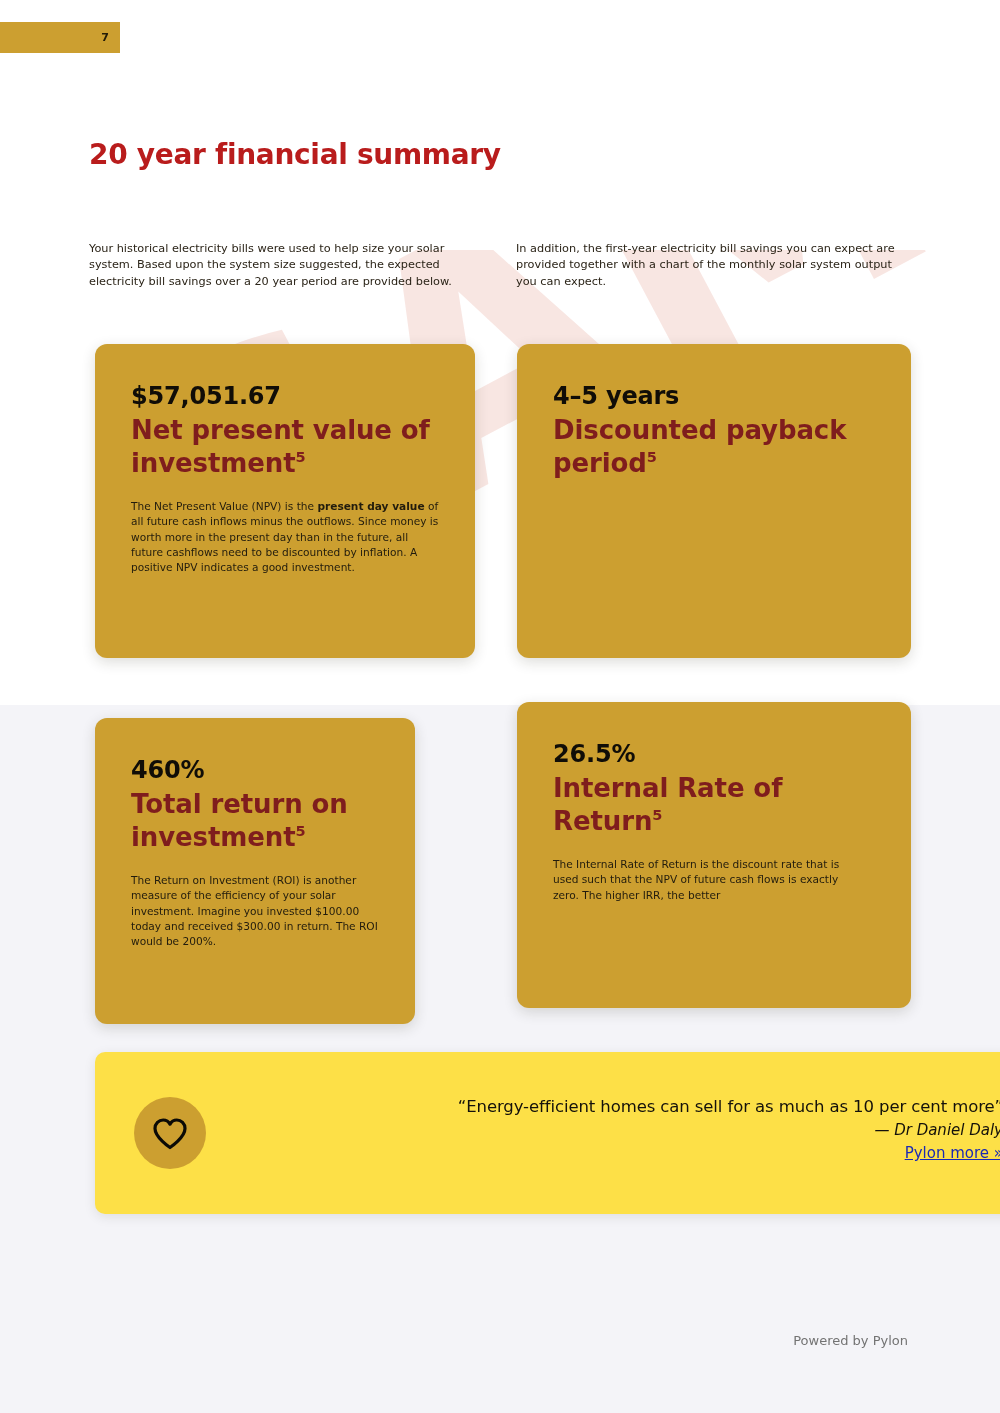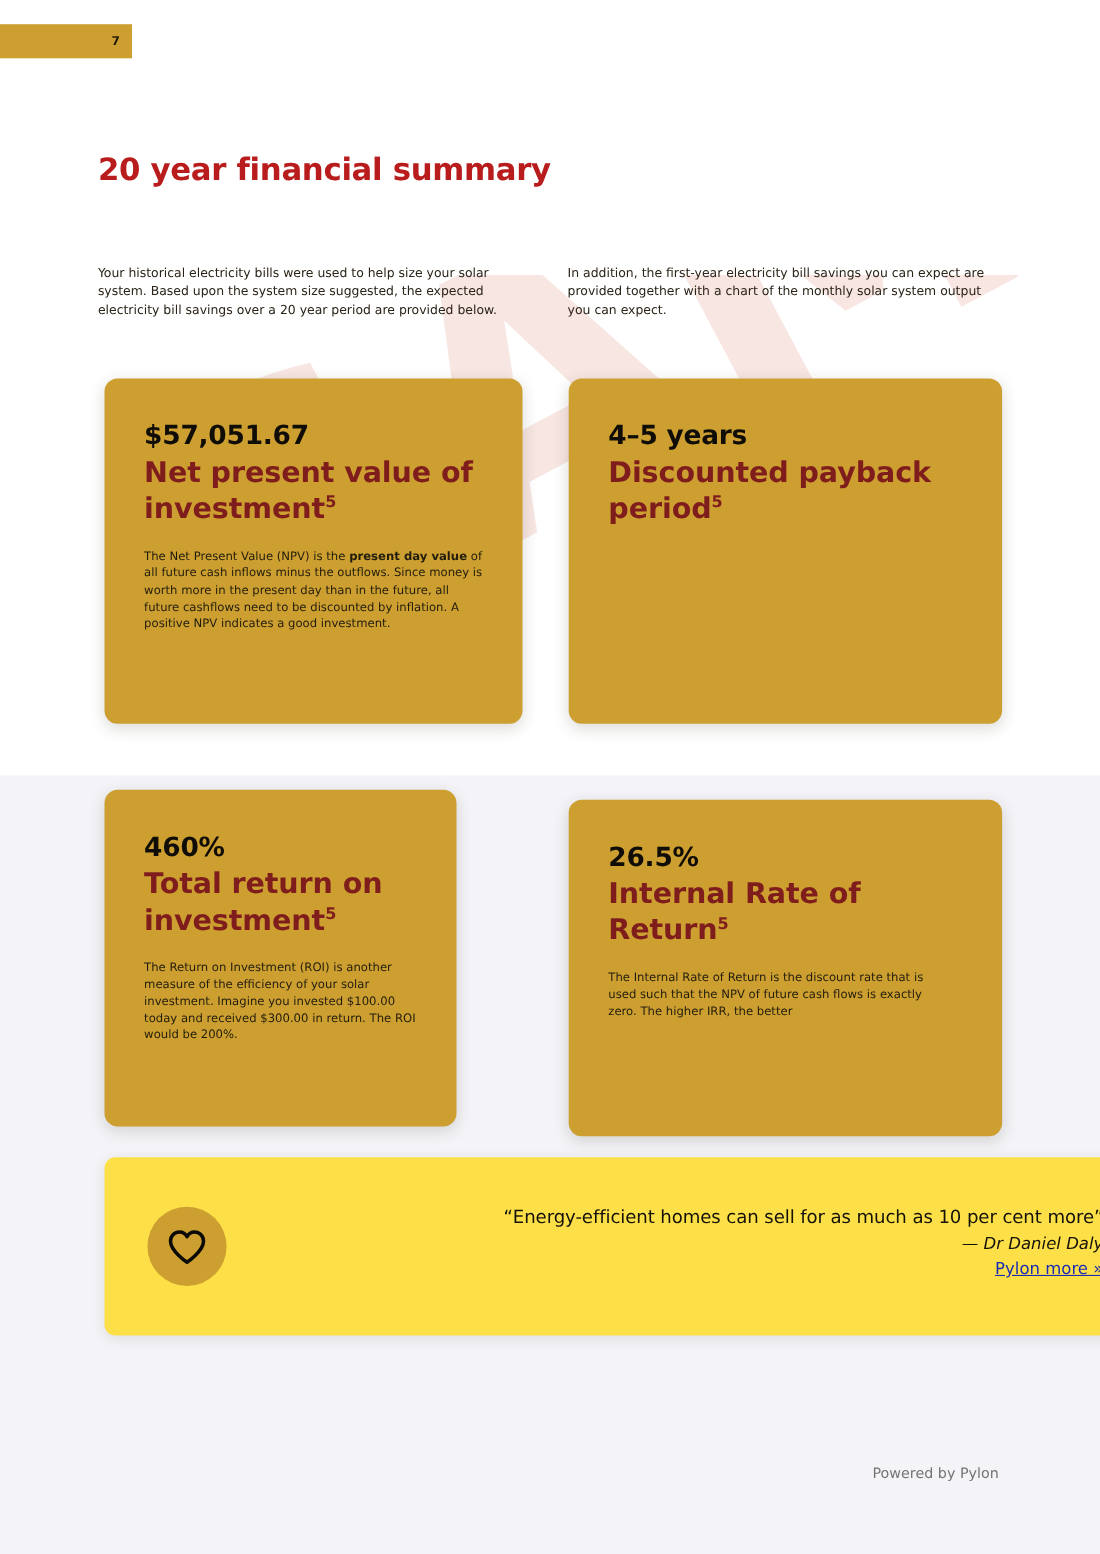--- a/index.html
+++ b/index.html
@@ -110,21 +110,21 @@
     position: absolute;
     z-index: 4;
     background: #cc9f30;
     border-radius: 12px;
     box-shadow: 0 4px 14px rgba(40,35,20,0.16);
     padding: 38px 36px 30px 36px;
   }
   .card-npv  { left: 95px;  top: 344px; width: 380px; height: 314px; }
   .card-dpp  { left: 517px; top: 344px; width: 394px; height: 314px; }
   .card-roi  { left: 95px;  top: 718px; width: 320px; height: 306px; }
-  .card-irr  { left: 517px; top: 702px; width: 394px; height: 306px; margin-top: 25px; }
+  .card-irr  { left: 517px; top: 702px; width: 394px; height: 306px; }
 
   .card-value {
     font-family: "DejaVu Sans", sans-serif;
     font-weight: 700;
     font-size: 24px;
     color: #100d07;
     letter-spacing: -0.2px;
     margin-bottom: 4px;
   }
   .card-label {

